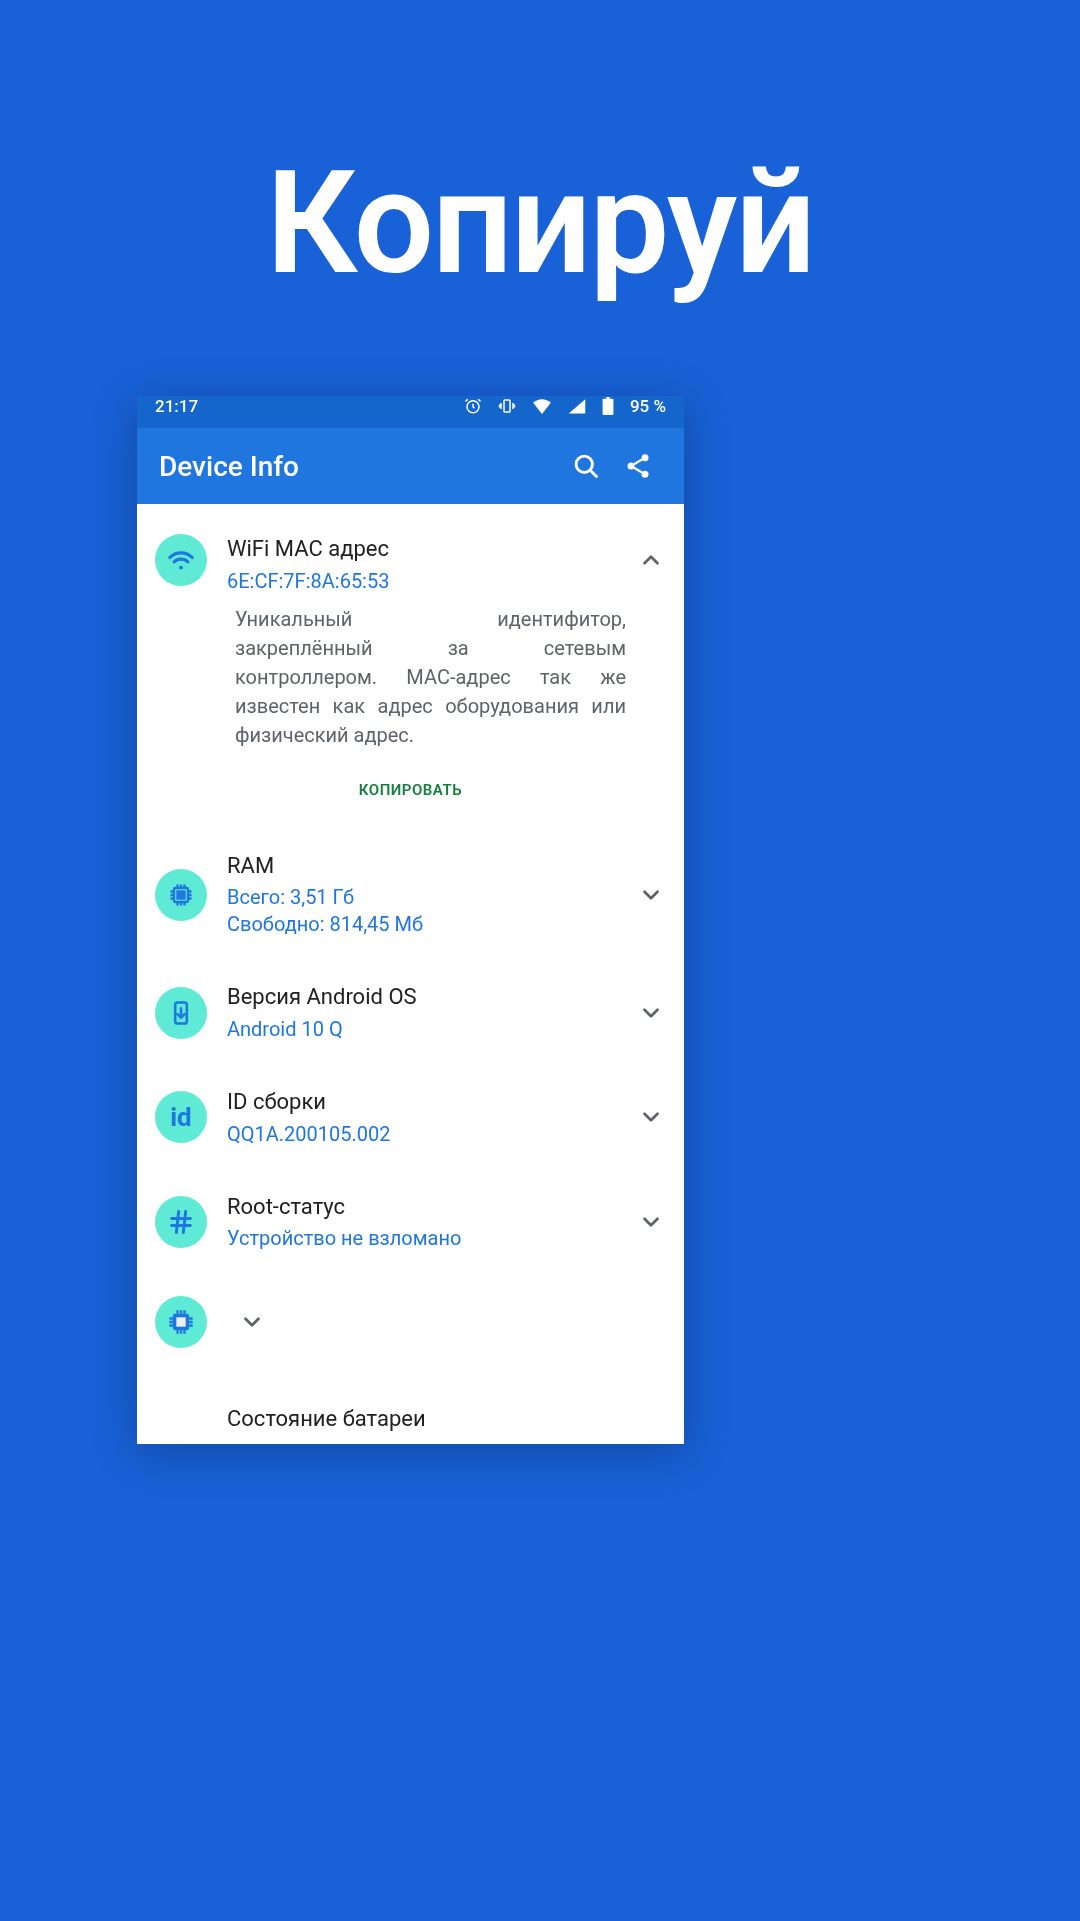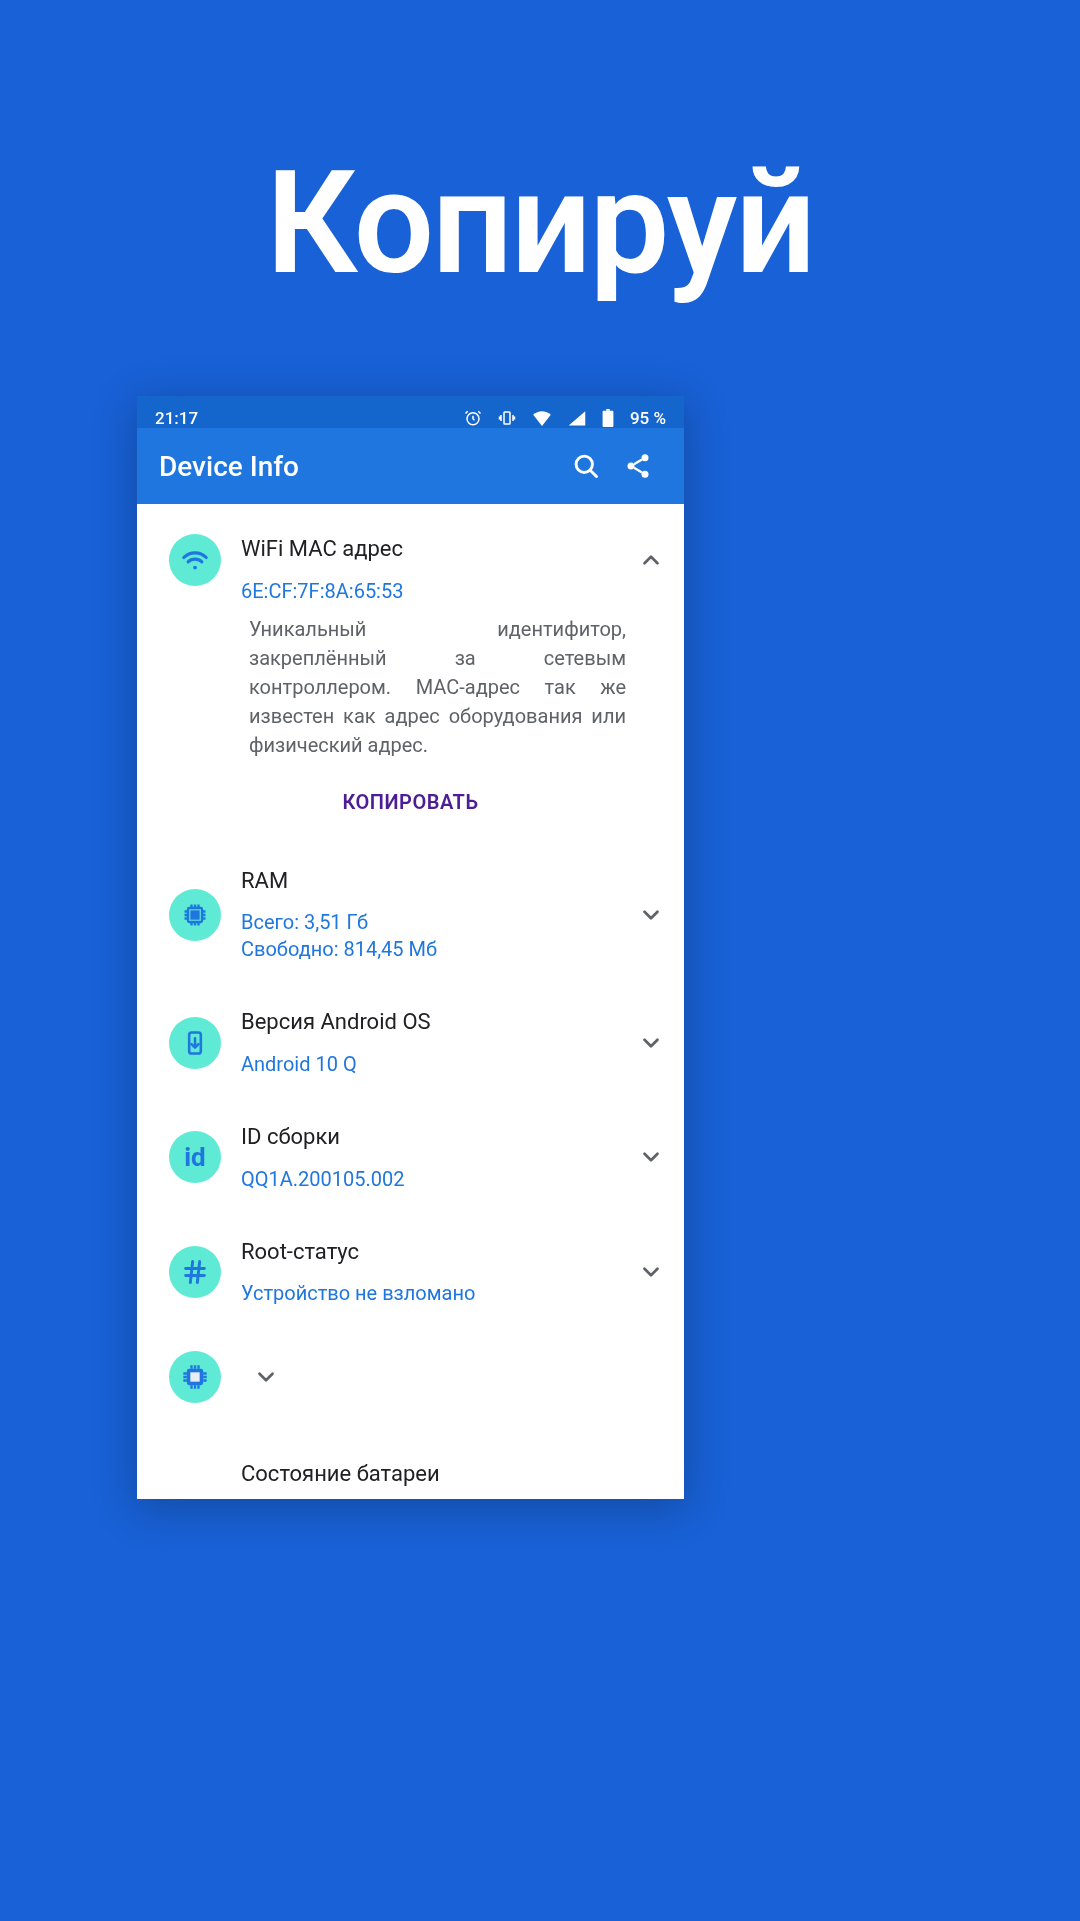--- a/index.html
+++ b/index.html
@@ -34,21 +34,21 @@
       box-shadow: 0 8px 40px rgba(0,0,0,0.25);
       overflow: hidden;
     }
 
     
     .status-bar {
       height: 32px;
       background: #1566cc;
       color: #fff;
       display: flex;
-      align-items: flex-end;
+      align-items: flex-start;
       padding: 0 18px;
       font-size: 17px;
       font-weight: 500;
     }
     .status-bar .clock { flex: 0 0 auto; }
     .status-bar .spacer { flex: 1; }
     .status-bar .icons { display: flex; align-items: center; gap: 16px; }
     .status-bar .icons svg { display: block; }
 
     
@@ -74,21 +74,21 @@
     }
 
     
     .content {
       background: #fff;
       padding-top: 8px;
     }
 
     .item {
       display: flex;
-      padding: 22px 20px 22px 32px;
+      padding: 22px 20px 22px 18px;
       align-items: flex-start;
     }
     .item.collapsed { align-items: center; }
 
     .item .icon-wrap {
       width: 52px;
       height: 52px;
       border-radius: 26px;
       background: #5eead4;
       display: flex;
@@ -101,21 +101,21 @@
     .item .title-line {
       font-size: 22px;
       color: #202124;
       font-weight: 400;
       line-height: 1.35;
     }
     .item .value-line {
       font-size: 20px;
       color: #1f76df;
       line-height: 1.35;
-      margin-top: 14px;
+      margin-top: 4px;
     }
     .item .desc {
       font-size: 20px;
       color: #5f6368;
       line-height: 1.45;
       margin-top: 10px;
       text-align: justify;
       margin-left: 8px;
     }
     .item .chevron {
@@ -125,22 +125,22 @@
       align-items: center;
       height: 52px;
     }
     .item.expanded .chevron { align-self: flex-start; }
 
     .copy-row {
       text-align: center;
       padding: 8px 0 30px;
     }
     .copy-btn {
-      color: #4c1d95;
-      font-size: 20px;
+      color: #15803d;
+      font-size: 15px;
       font-weight: 600;
       letter-spacing: 0.5px;
     }
 
     .id-badge {
       color: #1f76df;
       font-size: 26px;
       font-weight: 700;
     }
   </style>

